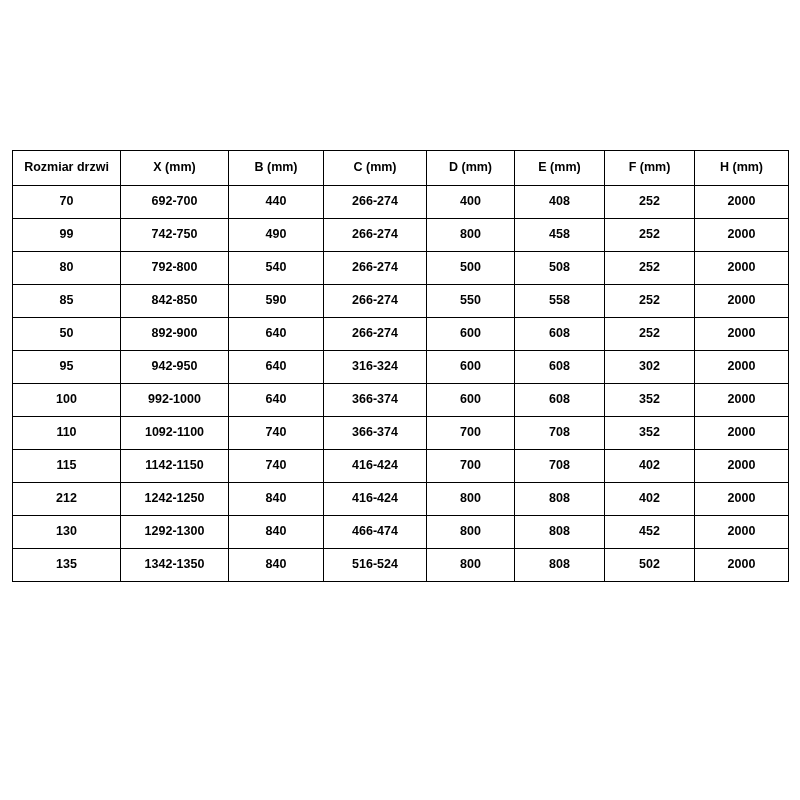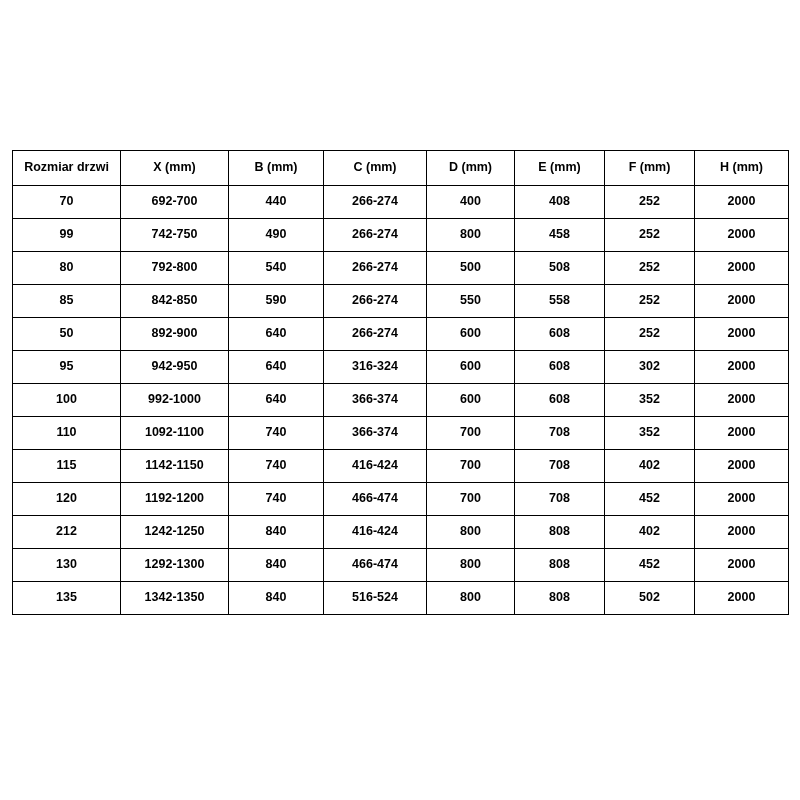--- a/index.html
+++ b/index.html
@@ -165,30 +165,20 @@
         <td>115</td>
         <td>1142-1150</td>
         <td>740</td>
         <td>416-424</td>
         <td>700</td>
         <td>708</td>
         <td>402</td>
         <td>2000</td>
       </tr>
       <tr>
-        <td>120</td>
-        <td>1192-1200</td>
-        <td>740</td>
-        <td>466-474</td>
-        <td>700</td>
-        <td>708</td>
-        <td>452</td>
-        <td>2000</td>
-      </tr>
-      <tr>
         <td>212</td>
         <td>1242-1250</td>
         <td>840</td>
         <td>416-424</td>
         <td>800</td>
         <td>808</td>
         <td>402</td>
         <td>2000</td>
       </tr>
       <tr>

